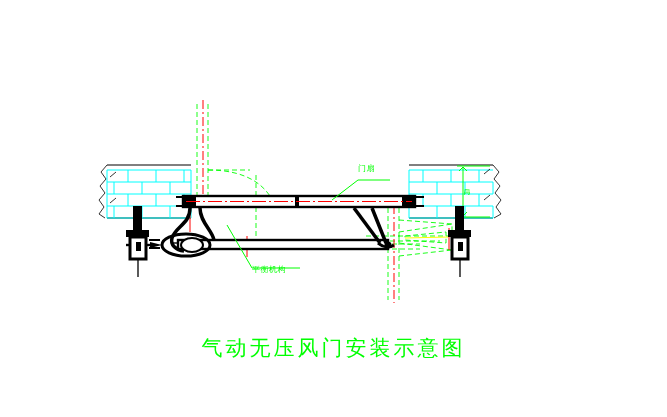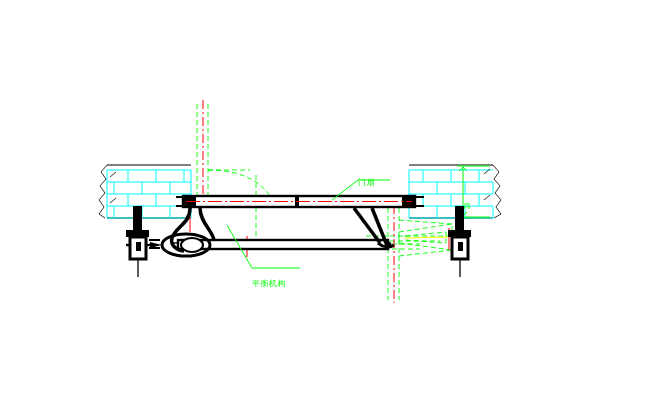--- a/index.html
+++ b/index.html
@@ -10,21 +10,21 @@
   #title{
     position:absolute;left:0;top:334px;width:667px;
     text-align:center;color:#00ff00;
     font-family:"DejaVu Sans","Liberation Sans",sans-serif;
     font-size:21px;letter-spacing:3px;font-weight:500;
     white-space:nowrap;
   }
   .lbl{
     position:absolute;color:#00ff00;
     font-family:"DejaVu Sans","Liberation Sans",sans-serif;
-    font-size:8px;letter-spacing:0.5px;white-space:nowrap;margin-top:14px;
+    font-size:8px;letter-spacing:0.5px;white-space:nowrap;
   }
   #lbl-door{left:358px;top:163px;}
   #lbl-balance{left:252px;top:264px;}
   #lbl-dim{left:462px;top:183px;font-size:6px;
            writing-mode:vertical-rl;text-orientation:upright;letter-spacing:0px;}
 </style>
 </head>
 <body>
 
 <div id="stage">
@@ -209,20 +209,21 @@
 
     <g stroke="#00ff00" stroke-width="1" fill="none">
       <path d="M332,200 L358,180"></path>
       <line x1="358" y1="180" x2="390" y2="180"></line>
       <path d="M227,225 L252,268"></path>
       <line x1="252" y1="268" x2="300" y2="268"></line>
     </g>
 
   </svg>
 
+  <div id="title">气动无压风门安装示意图</div>
 
   <div class="lbl" id="lbl-door">门扇</div>
 
   <div class="lbl" id="lbl-balance">平衡机构</div>
 
   <div class="lbl" id="lbl-dim">门高</div>
 
 </div>
 
 </body></html>

